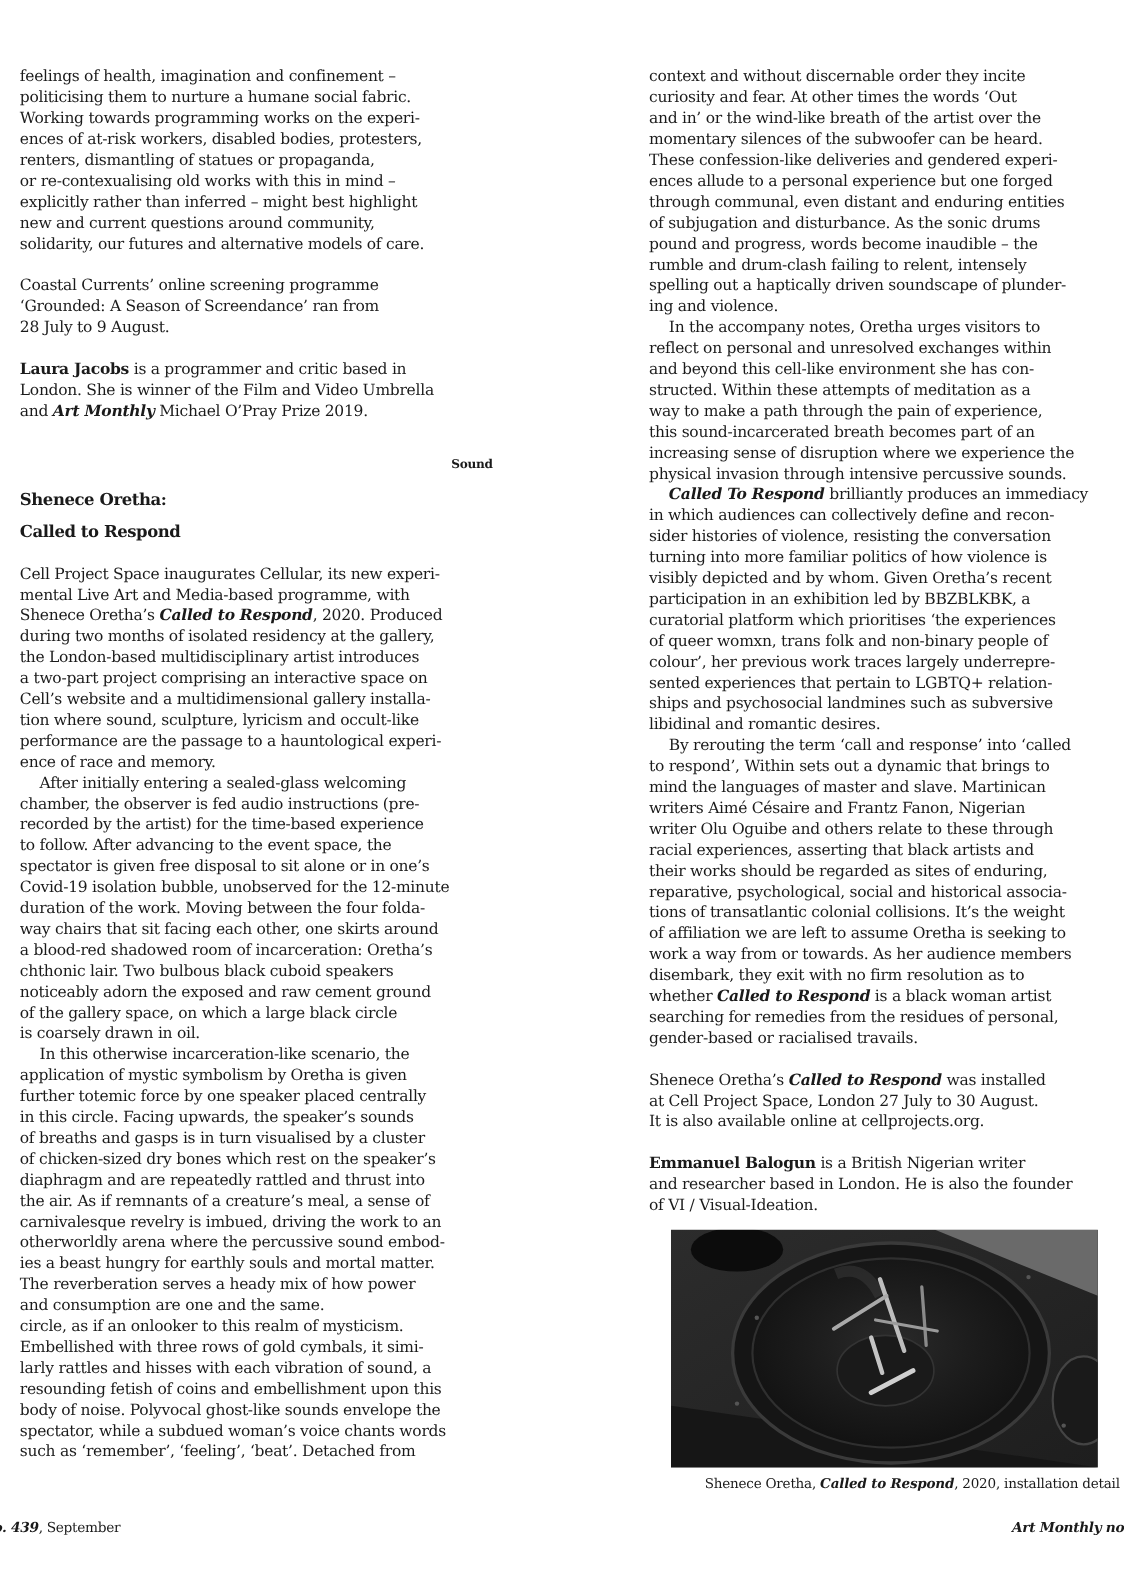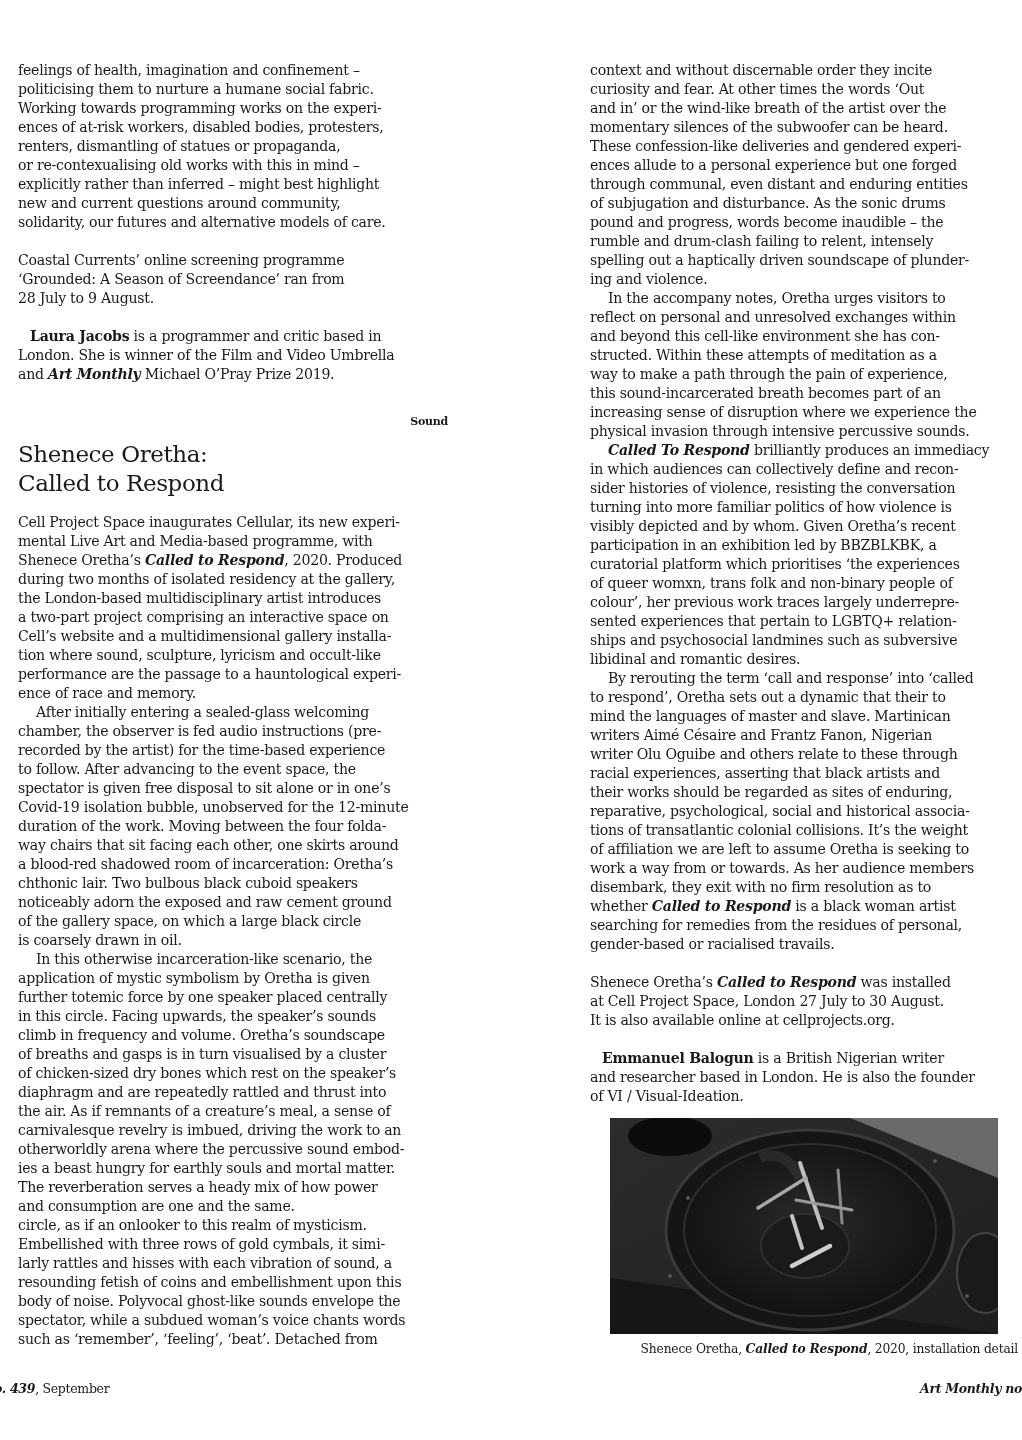--- a/index.html
+++ b/index.html
@@ -12,25 +12,25 @@
       position: absolute; top: 61px;
       font-size: 14.1px; line-height: 19px;
       letter-spacing: -0.25px;
     }
     .col-left { left: 18px; width: 430px; }
     .col-right { left: 590px; width: 410px; }
     .line { white-space: nowrap; display: block; height: 19px; }
     .indent { padding-left: 18px; }
     .gap { height: 19px; }
     .gap2 { height: 28px; }
-    b { font-weight: bold; margin-left: 12px; }
+    b { font-weight: bold; }
     i { font-style: italic; font-weight: bold; }
     .section-label { font-weight: bold; font-size: 11px; text-align: right; }
     .headline {
-      font-weight: normal; font-size: 23px; line-height: 29px; letter-spacing: -0.4px;
+      font-weight: bold; font-size: 15px; line-height: 29px; letter-spacing: -0.4px;
     }
     .figure {
       position: absolute; left: 610px; top: 1118px; width: 388px; height: 216px;
       background: #2b2b2b; overflow: hidden;
     }
     .caption {
       position: absolute; left: 590px; width: 428px; top: 1341px;
       font-size: 12.3px; text-align: right; letter-spacing: -0.2px;
     }
     .footer {
@@ -101,21 +101,20 @@
       <span class="line">chthonic lair. Two bulbous black cuboid speakers</span>
       <span class="line">noticeably adorn the exposed and raw cement ground</span>
       <span class="line">of the gallery space, on which a large black circle</span>
       <span class="line">is coarsely drawn in oil.</span>
     </div>
   <div id="p3">
       <span class="line indent">In this otherwise incarceration-like scenario, the</span>
       <span class="line">application of mystic symbolism by Oretha is given</span>
       <span class="line">further totemic force by one speaker placed centrally</span>
       <span class="line">in this circle. Facing upwards, the speaker’s sounds</span>
-      <span class="line">climb in frequency and volume. Oretha’s soundscape</span>
       <span class="line">of breaths and gasps is in turn visualised by a cluster</span>
       <span class="line">of chicken-sized dry bones which rest on the speaker’s</span>
       <span class="line">diaphragm and are repeatedly rattled and thrust into</span>
       <span class="line">the air. As if remnants of a creature’s meal, a sense of</span>
       <span class="line">carnivalesque revelry is imbued, driving the work to an</span>
       <span class="line">otherworldly arena where the percussive sound embod-</span>
       <span class="line">ies a beast hungry for earthly souls and mortal matter.</span>
       <span class="line">The reverberation serves a heady mix of how power</span>
       <span class="line">and consumption are one and the same.</span>
     </div>
@@ -167,21 +166,21 @@
         <span class="line">of queer womxn, trans folk and non-binary people of</span>
         <span class="line">colour’, her previous work traces largely underrepre-</span>
         <span class="line">sented experiences that pertain to LGBTQ+ relation-</span>
         <span class="line">ships and psychosocial landmines such as subversive</span>
         <span class="line">libidinal and romantic desires.</span>
       </div>
   </div>
   <div>
     <div id="p8before">
         <span class="line indent">By rerouting the term ‘call and response’ into ‘called</span>
-        <span class="line">to respond’, Oretha sets out a dynamic that their to</span>
+        <span class="line">to respond’, Within sets out a dynamic that brings to</span>
         <span class="line">mind the languages of master and slave. Martinican</span>
         <span class="line">writers Aimé Césaire and Frantz Fanon, Nigerian</span>
         <span class="line">writer Olu Oguibe and others relate to these through</span>
         <span class="line">racial experiences, asserting that black artists and</span>
         <span class="line">their works should be regarded as sites of enduring,</span>
         <span class="line">reparative, psychological, social and historical associa-</span>
         <span class="line">tions of transatlantic colonial collisions. It’s the weight</span>
         <span class="line">of affiliation we are left to assume Oretha is seeking to</span>
         <span class="line">work a way from or towards. As her audience members</span>
         <span class="line">disembark, they exit with no firm resolution as to</span>

